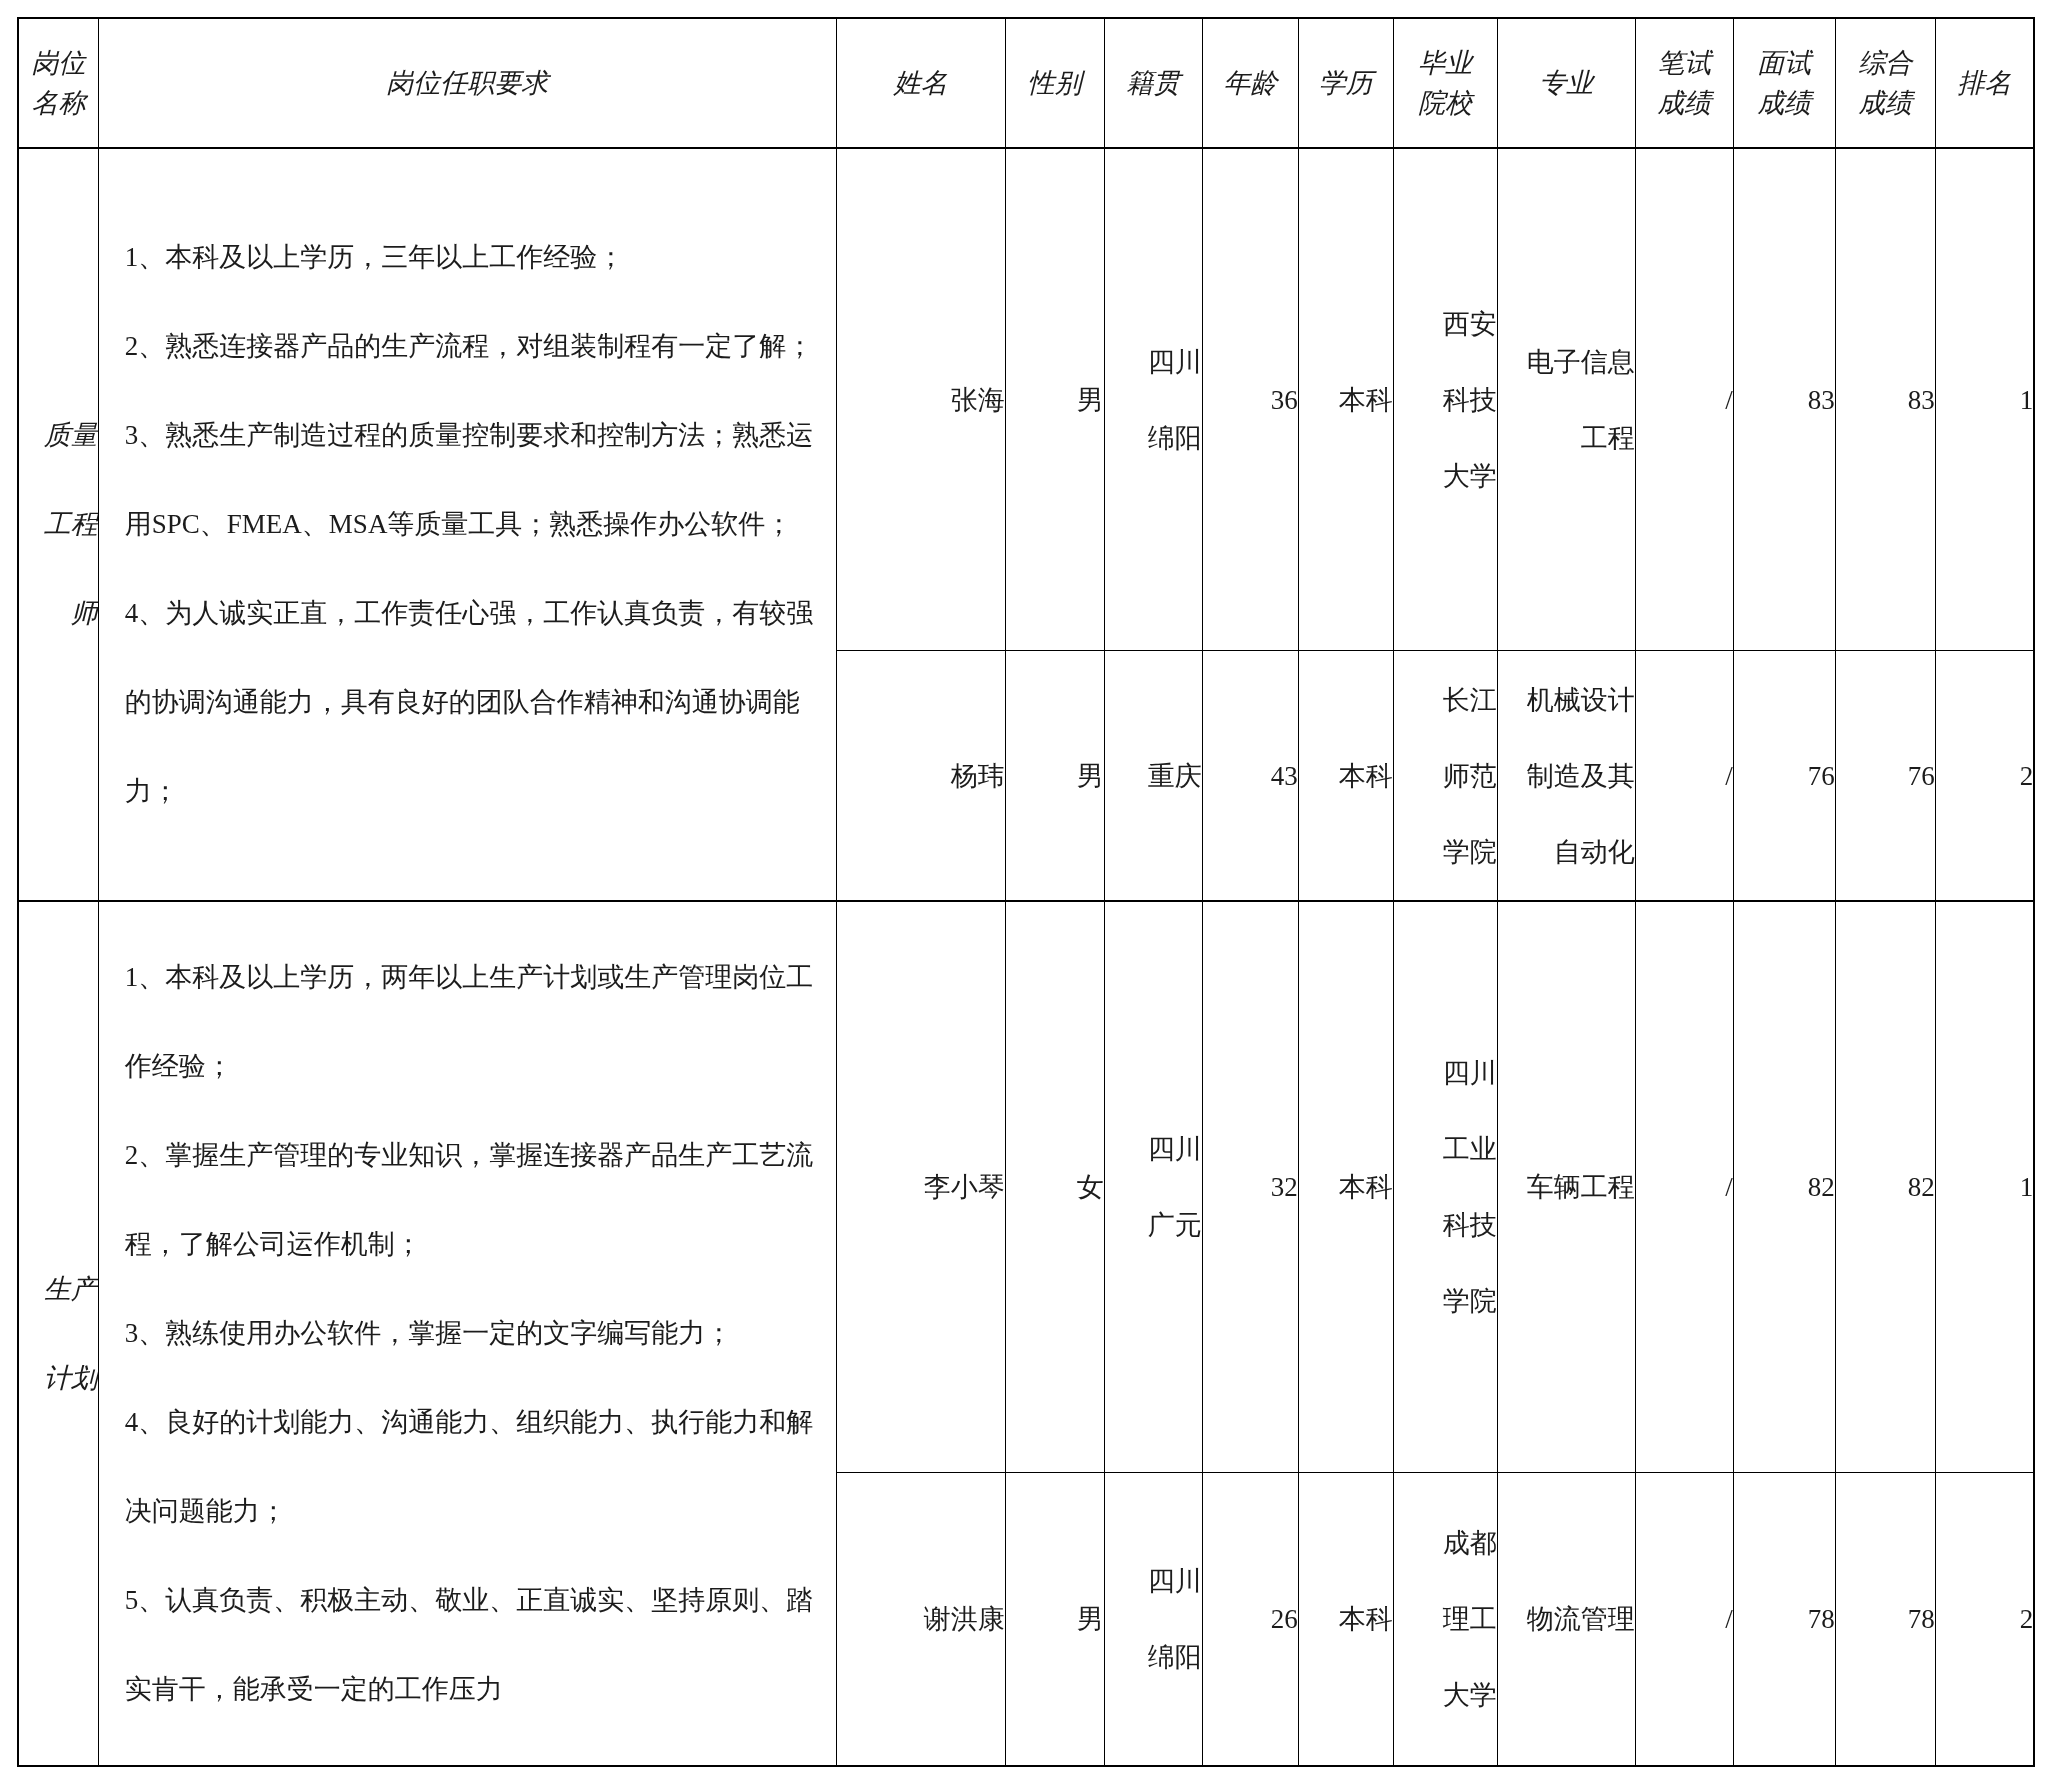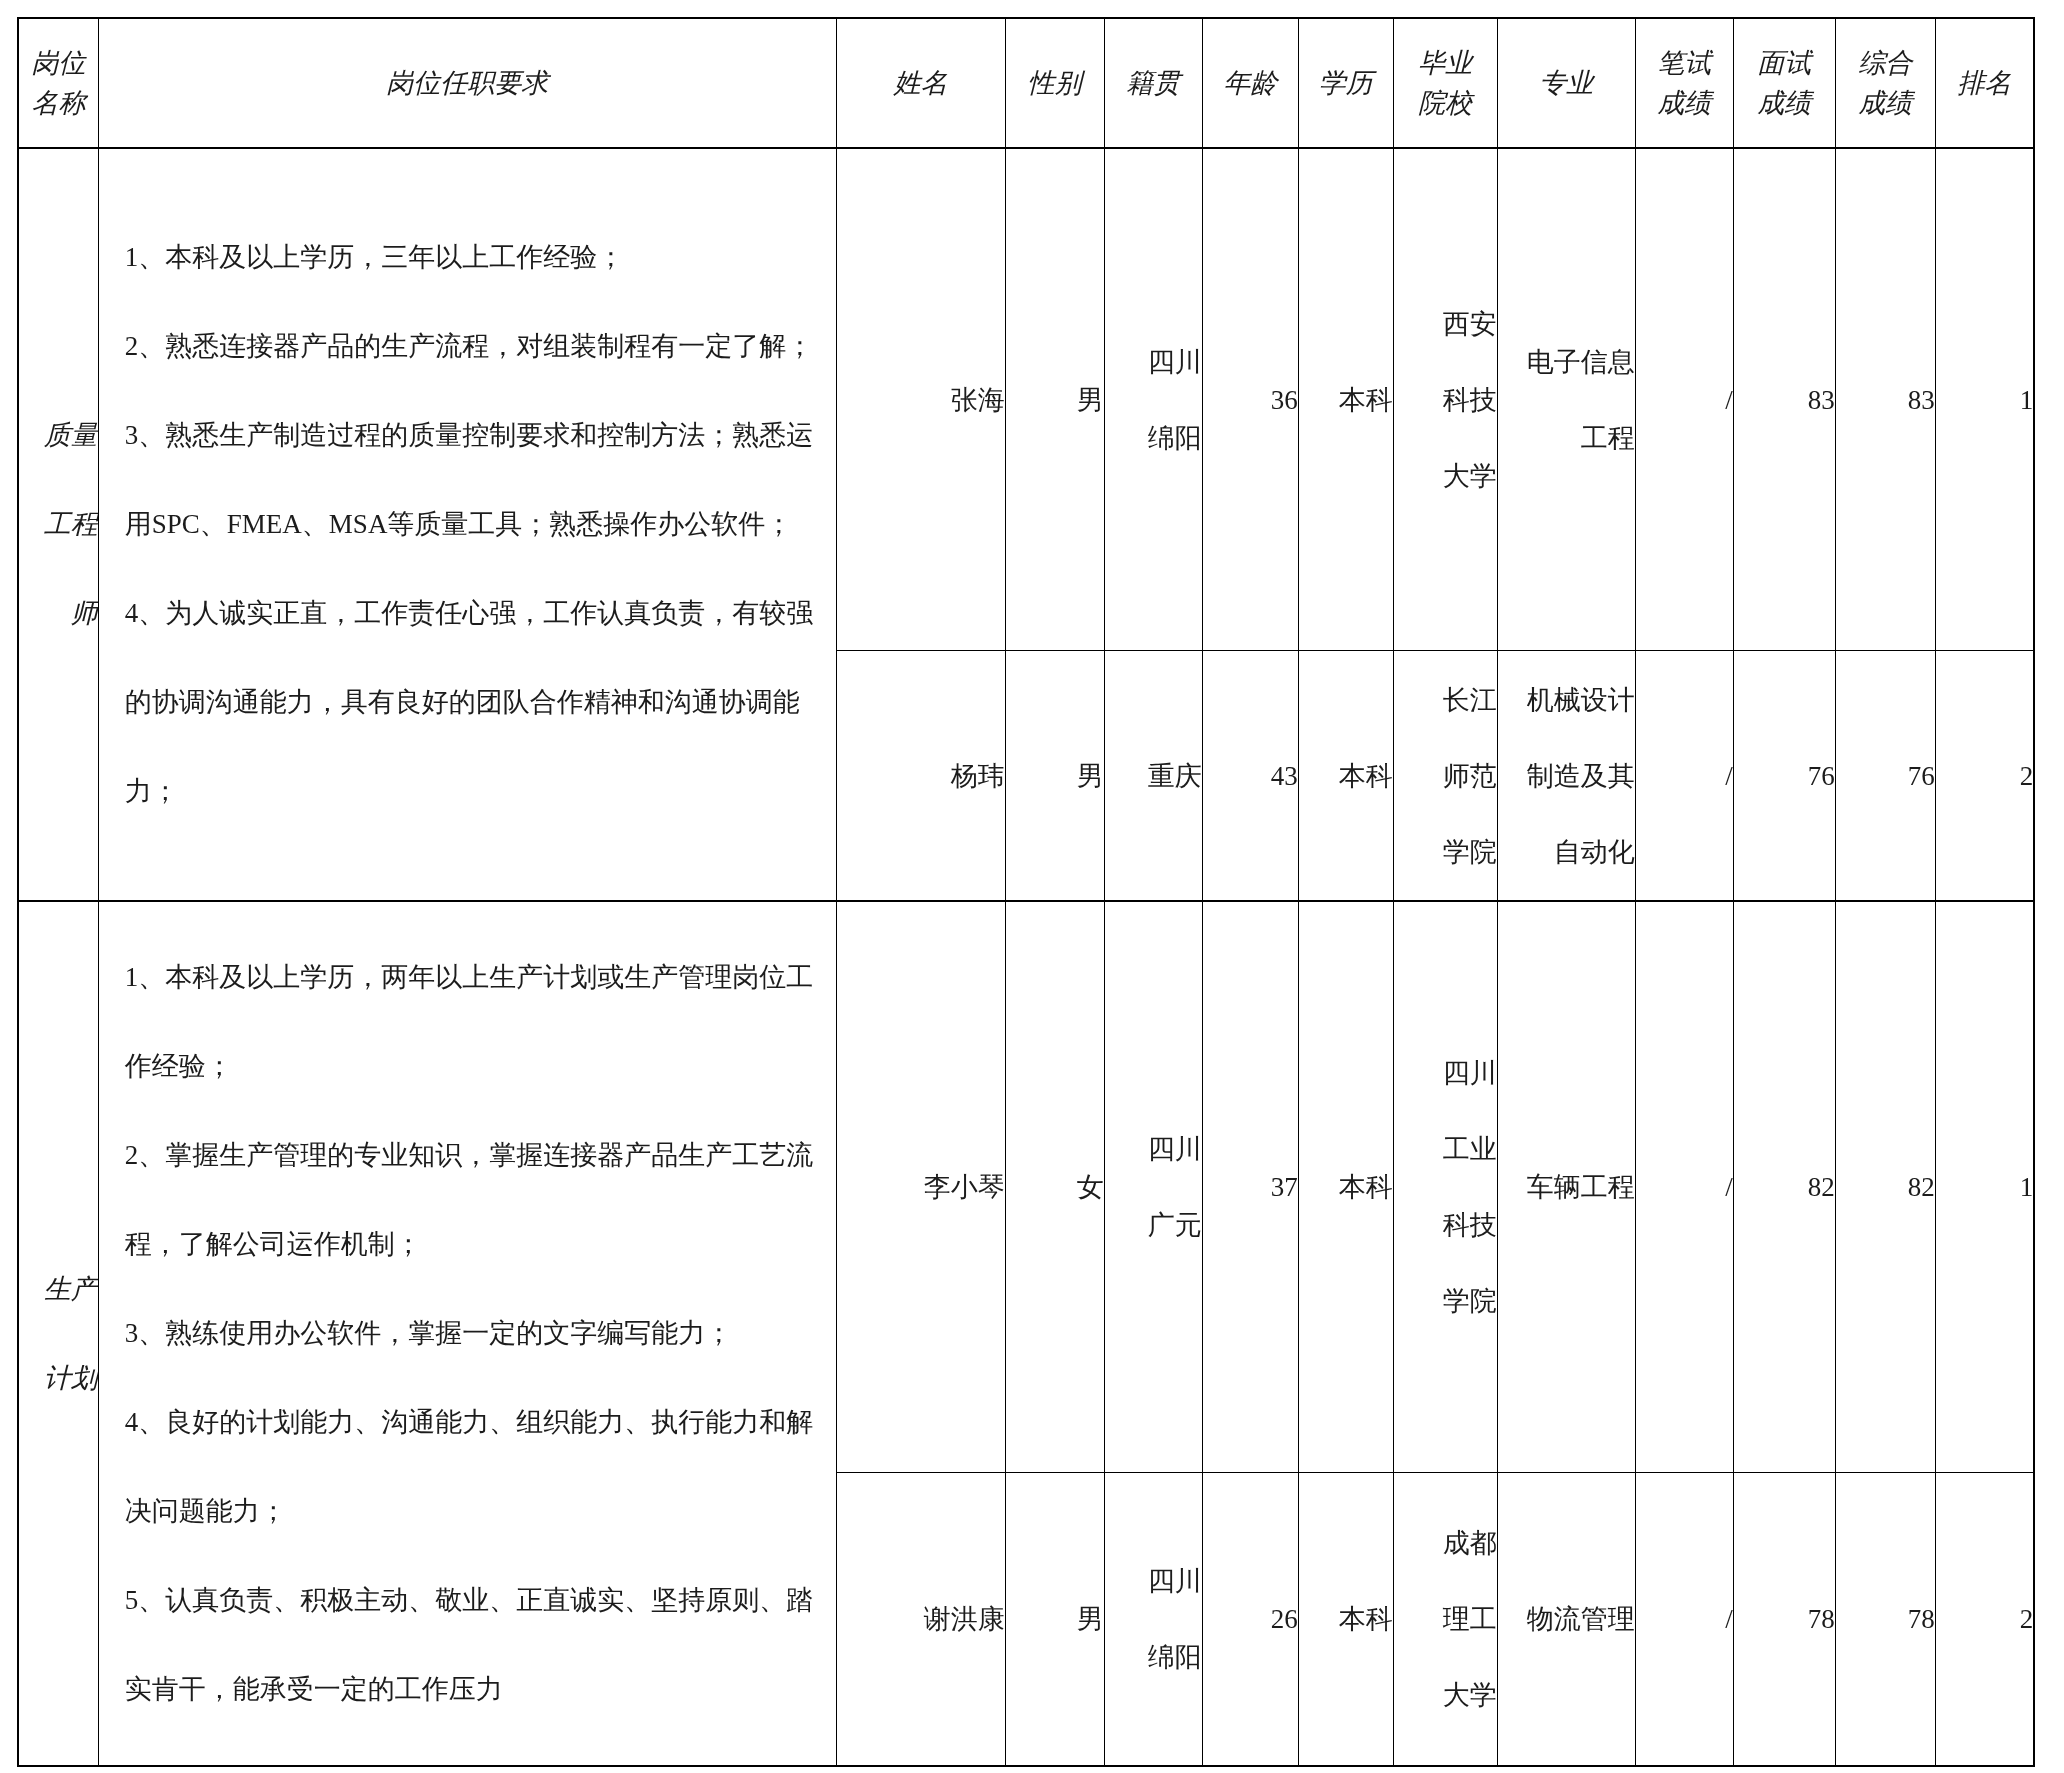--- a/index.html
+++ b/index.html
@@ -136,21 +136,21 @@
 程，了解公司运作机制；
 3、熟练使用办公软件，掌握一定的文字编写能力；
 4、良好的计划能力、沟通能力、组织能力、执行能力和解
 决问题能力；
 5、认真负责、积极主动、敬业、正直诚实、坚持原则、踏
 实肯干，能承受一定的工作压力</td>
       <td>李小琴</td>
       <td>女</td>
       <td>四川
 广元</td>
-      <td>37</td>
+      <td>32</td>
       <td>本科</td>
       <td>四川
 工业
 科技
 学院</td>
       <td>车辆工程</td>
       <td>/</td>
       <td>82</td>
       <td>82</td>
       <td>1</td>

